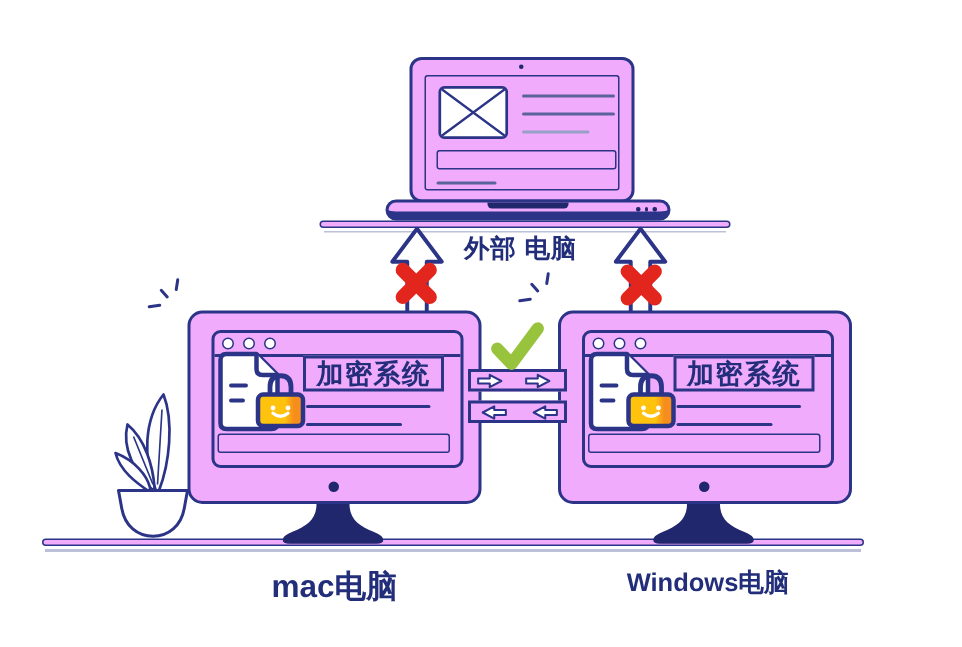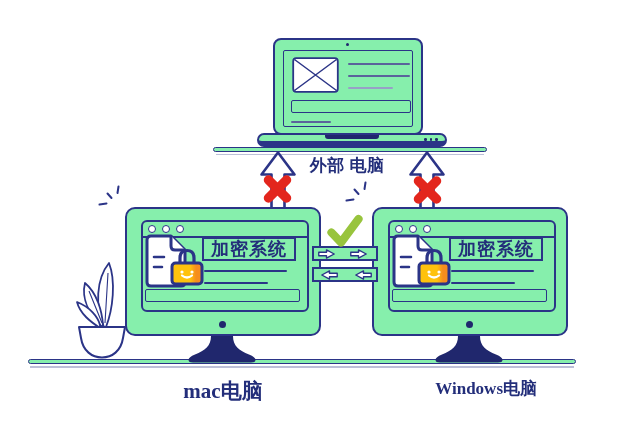--- a/index.html
+++ b/index.html
@@ -12,22 +12,22 @@
     --slate-light:#97a0c6;
     --shadow:#bcc0d8;
   }
   html,body{margin:0;padding:0;background:#fff;}
   body{font-family:"Liberation Sans","DejaVu Sans",sans-serif;}
   .stage{position:relative;width:641px;height:431px;background:#fff;overflow:hidden;}
   .abs{position:absolute;}
   .line{position:absolute;height:2.2px;background:var(--outline);border-radius:2px;}
   .line.slate{background:var(--slate);}
   .line.slate-light{background:var(--slate-light);}
-  .outlined{position:absolute;background:#86efac;border:2px solid var(--outline);box-sizing:border-box;}
-  .label{position:absolute;color:var(--text);font-weight:600;text-align:center;font-family:Liberation Serif, serif;}
+  .outlined{position:absolute;background:#f0abfc;border:2px solid var(--outline);box-sizing:border-box;}
+  .label{position:absolute;color:var(--text);font-weight:600;text-align:center;}
   .dot{position:absolute;background:var(--solid);border-radius:50%;}
   .ring{position:absolute;border:1.6px solid var(--outline);border-radius:50%;background:#fff;box-sizing:border-box;}
   svg{position:absolute;overflow:visible;}
   .enc-title{display:flex;align-items:center;justify-content:center;
     font-size:18px;font-weight:600;color:var(--text);letter-spacing:1px;}
 </style>
 </head>
 <body>
 
 <div class="stage">
@@ -183,15 +183,15 @@
   </svg>
   <svg style="left:344px;top:180px;" width="26" height="24" viewBox="0 0 26 24">
     <g stroke="#2b3487" stroke-width="2" stroke-linecap="round" fill="none">
       <path d="M2.5 20.5 L9.5 19.5"></path>
         <path d="M10.5 9.5 L14.5 14"></path>
         <path d="M21.5 2.5 L20.5 9"></path>
     </g>
   </svg>
 
   <div class="label" style="left:163px;top:377px;width:120px;font-size:21px;">mac电脑</div>
-  <div class="label" style="left:407px;top:377px;width:130px;font-size:17px;text-align:right;">Windows电脑</div>
+  <div class="label" style="left:407px;top:377px;width:130px;font-size:17px;">Windows电脑</div>
 
 </div>
 
 </body></html>

